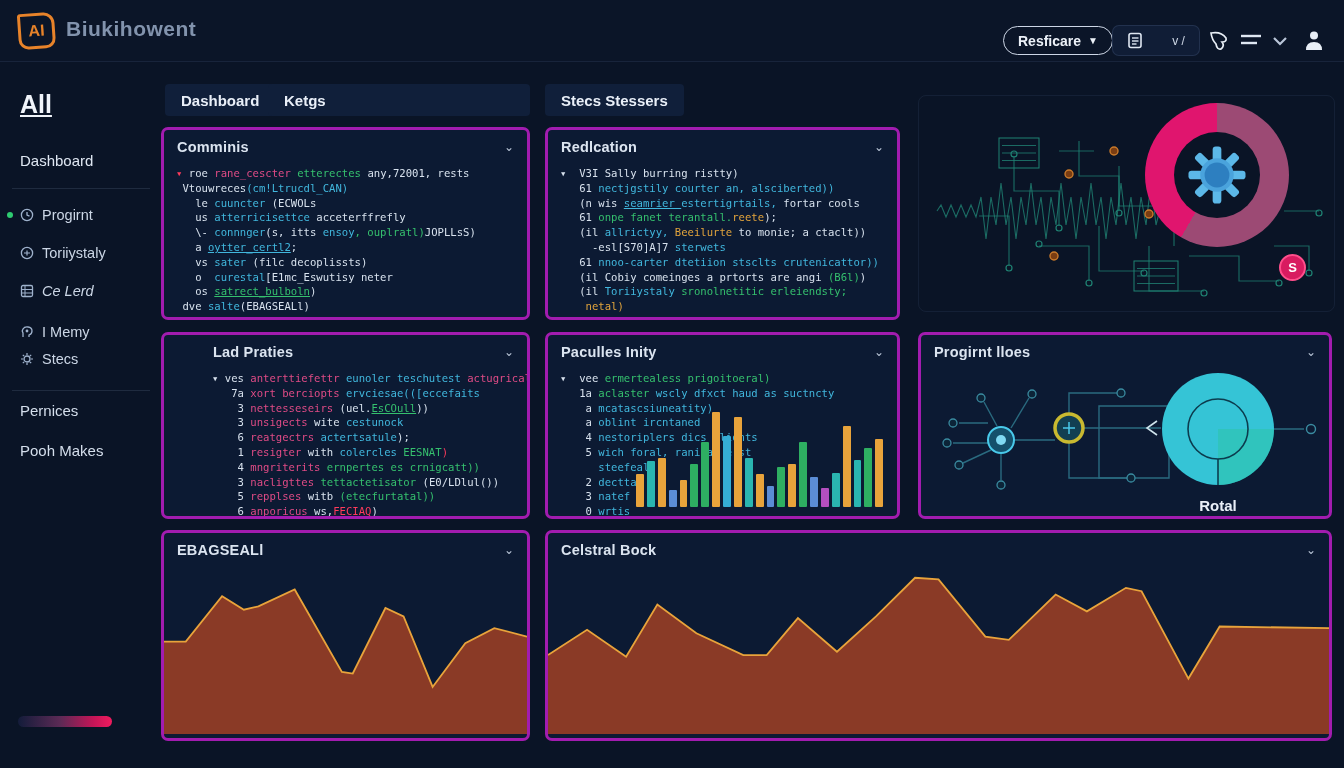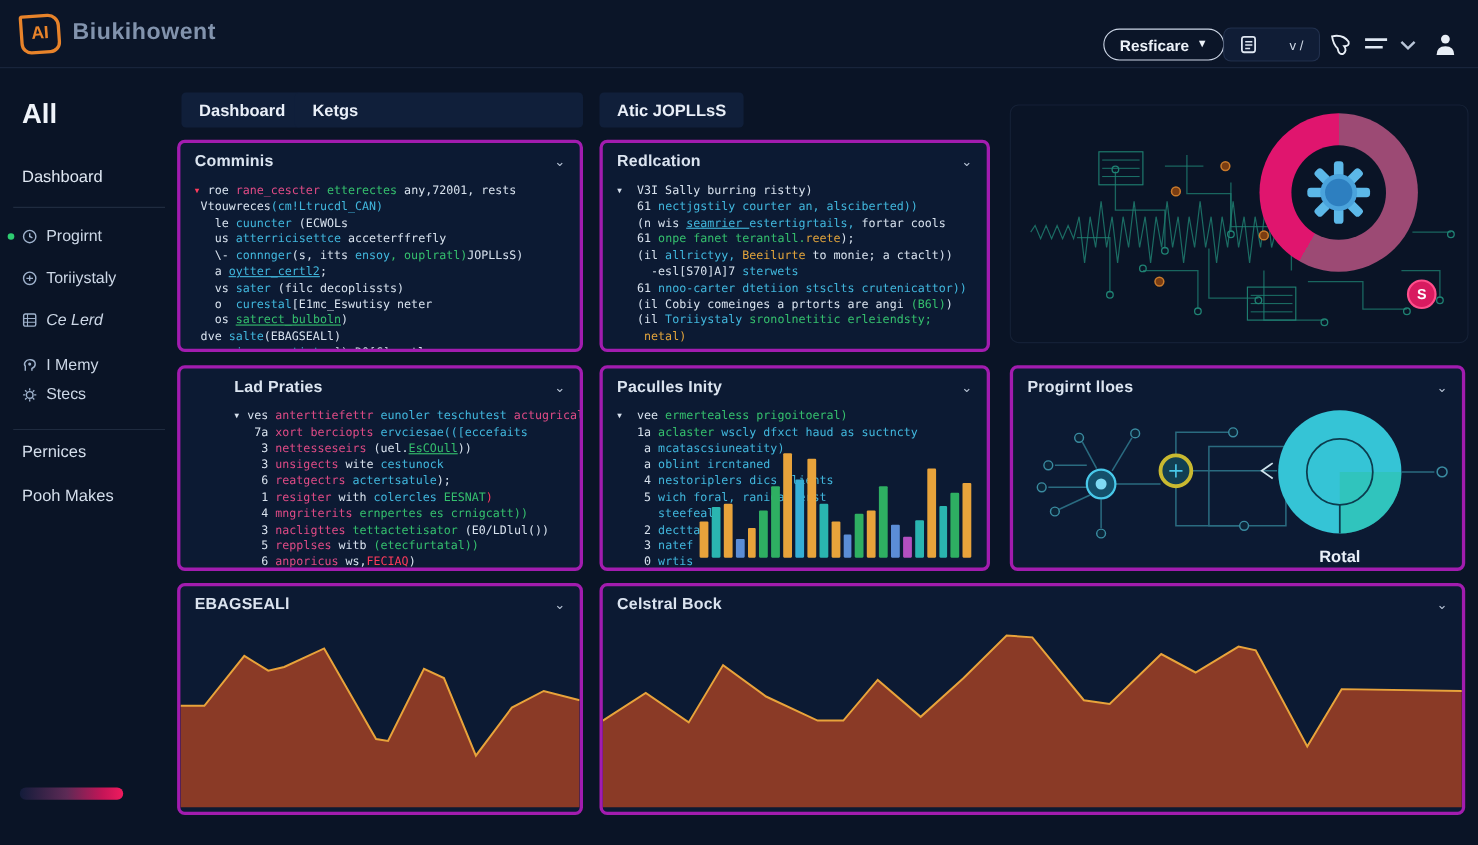--- a/index.html
+++ b/index.html
@@ -9,21 +9,21 @@
   #header { position:absolute; left:0; top:0; width:1344px; height:62px; background:#0b1528; border-bottom:1px solid rgba(120,150,200,.12); }
   #logo { position:absolute; left:18px; top:13px; width:37px; height:36px; border:3px solid #e8832a; border-radius:3px 11px 10px 10px; color:#e8832a; font-weight:bold; font-size:16px; display:flex; align-items:center; justify-content:center; transform:rotate(-4deg); }
   #app-title { position:absolute; left:66px; top:17px; font-size:21px; font-weight:bold; color:#8293ad; letter-spacing:.5px; }
   .pill-btn { position:absolute; left:1003px; top:26px; height:29px; padding:0 14px; border:1.5px solid #cdd6e6; border-radius:15px; color:#ecf1f8; font-size:14px; font-weight:bold; background:transparent; display:flex; align-items:center; gap:7px; }
   .hdr-box { position:absolute; left:1112px; top:25px; width:88px; height:31px; background:#101d36; border:1px solid rgba(140,170,220,.15); border-radius:7px; display:flex; align-items:center; justify-content:space-around; color:#cfd8e6; font-size:12px; }
   .hicon { position:absolute; top:30px; }
   svg.ic { display:block; }
 
   
   #sidebar { position:absolute; left:0; top:62px; width:160px; height:706px; }
-  #side-all { position:absolute; left:20px; top:28px; font-size:25px; font-weight:bold; color:#f0f4fa; }
+  #side-all { position:absolute; left:20px; top:28px; font-size:25px; font-weight:bold; color:#f0f4fa;text-decoration:underline; }
   #side-dash { position:absolute; left:20px; top:90px; font-size:15px; color:#dfe7f2; }
   .side-div { position:absolute; left:12px; width:138px; border-top:1px solid rgba(160,185,220,.14); }
   .side-item { position:absolute; left:20px; height:22px; display:flex; align-items:center; gap:8px; color:#ccd7e6; font-size:14.5px; }
   .side-item .dot { position:absolute; left:-13px; width:6px; height:6px; border-radius:50%; background:#2ecc71; }
   .side-plain { position:absolute; left:20px; font-size:15px; color:#d5dfec; }
 
   
   .tab { position:absolute; top:84px; height:32px; background:#101f3a; border-radius:4px; color:#e9eff8; font-size:15px; font-weight:bold; display:flex; align-items:center; padding:0 16px; }
 
   
@@ -146,21 +146,21 @@
     </div>
   <div class="side-div" style="top:328px;"></div>
   <div id="side-bottom">
       <div class="side-plain" style="top: 340px;">Pernices</div>
       <div class="side-plain" style="top: 380px;">Pooh Makes</div>
     </div>
 </div>
 
 <div class="tab" style="left:165px;">Dashboard</div>
 <div class="tab" style="left:268px; width:262px; justify-content:flex-start;">Ketgs</div>
-<div class="tab" style="left:545px;">Atic JOPLLsS</div>
+<div class="tab" style="left:545px;">Stecs Stessers</div>
 
 <div class="panel" style="left:161px; top:127px; width:369px; height:193px;">
   <div class="panel-head">
     <span class="panel-title">Comminis</span>
     <span class="chev">⌄</span>
   </div>
   <div class="code"><div class="code-line"><span style="color: rgb(255, 59, 92);">▾ </span><span style="color: rgb(216, 226, 238);">roe </span><span style="color: rgb(224, 75, 134);">rane_cescter </span><span style="color: rgb(53, 192, 110);">etterectes </span><span style="color: rgb(216, 226, 238);">any,72001, rests</span></div><div class="code-line"><span style="color: rgb(216, 226, 238);"> Vtouwreces</span><span style="color: rgb(65, 183, 221);">(cm!Ltrucdl_CAN)</span></div><div class="code-line"><span style="color: rgb(216, 226, 238);">   le </span><span style="color: rgb(65, 183, 221);">cuuncter </span><span style="color: rgb(216, 226, 238);">(ECWOLs</span></div><div class="code-line"><span style="color: rgb(216, 226, 238);">   us </span><span style="color: rgb(65, 183, 221);">atterricisettce </span><span style="color: rgb(216, 226, 238);">acceterffrefly</span></div><div class="code-line"><span style="color: rgb(216, 226, 238);">   \- </span><span style="color: rgb(65, 183, 221);">connnger</span><span style="color: rgb(216, 226, 238);">(s, itts </span><span style="color: rgb(65, 183, 221);">ensoy</span><span style="color: rgb(53, 192, 110);">, ouplratl)</span><span style="color: rgb(216, 226, 238);">JOPLLsS)</span></div><div class="code-line"><span style="color: rgb(216, 226, 238);">   a </span><span style="color: rgb(65, 183, 221); text-decoration: underline;">oytter_certl2</span><span style="color: rgb(216, 226, 238);">;</span></div><div class="code-line"><span style="color: rgb(216, 226, 238);">   vs </span><span style="color: rgb(65, 183, 221);">sater </span><span style="color: rgb(216, 226, 238);">(filc decoplissts)</span></div><div class="code-line"><span style="color: rgb(216, 226, 238);">   o  </span><span style="color: rgb(65, 183, 221);">curestal</span><span style="color: rgb(216, 226, 238);">[E1mc_Eswutisy neter</span></div><div class="code-line"><span style="color: rgb(216, 226, 238);">   os </span><span style="color: rgb(53, 192, 110); text-decoration: underline;">satrect_bulboln</span><span style="color: rgb(216, 226, 238);">)</span></div><div class="code-line"><span style="color: rgb(216, 226, 238);"> dve </span><span style="color: rgb(65, 183, 221);">salte</span><span style="color: rgb(216, 226, 238);">(EBAGSEALl)</span></div><div class="code-line"><span style="color: rgb(216, 226, 238);">   = </span><span style="color: rgb(65, 183, 221);">wirn_geortiatoe</span><span style="color: rgb(216, 226, 238);">]) D0[C].notle</span></div></div>
 </div>
 
 <div class="panel" style="left:545px; top:127px; width:355px; height:193px;">

